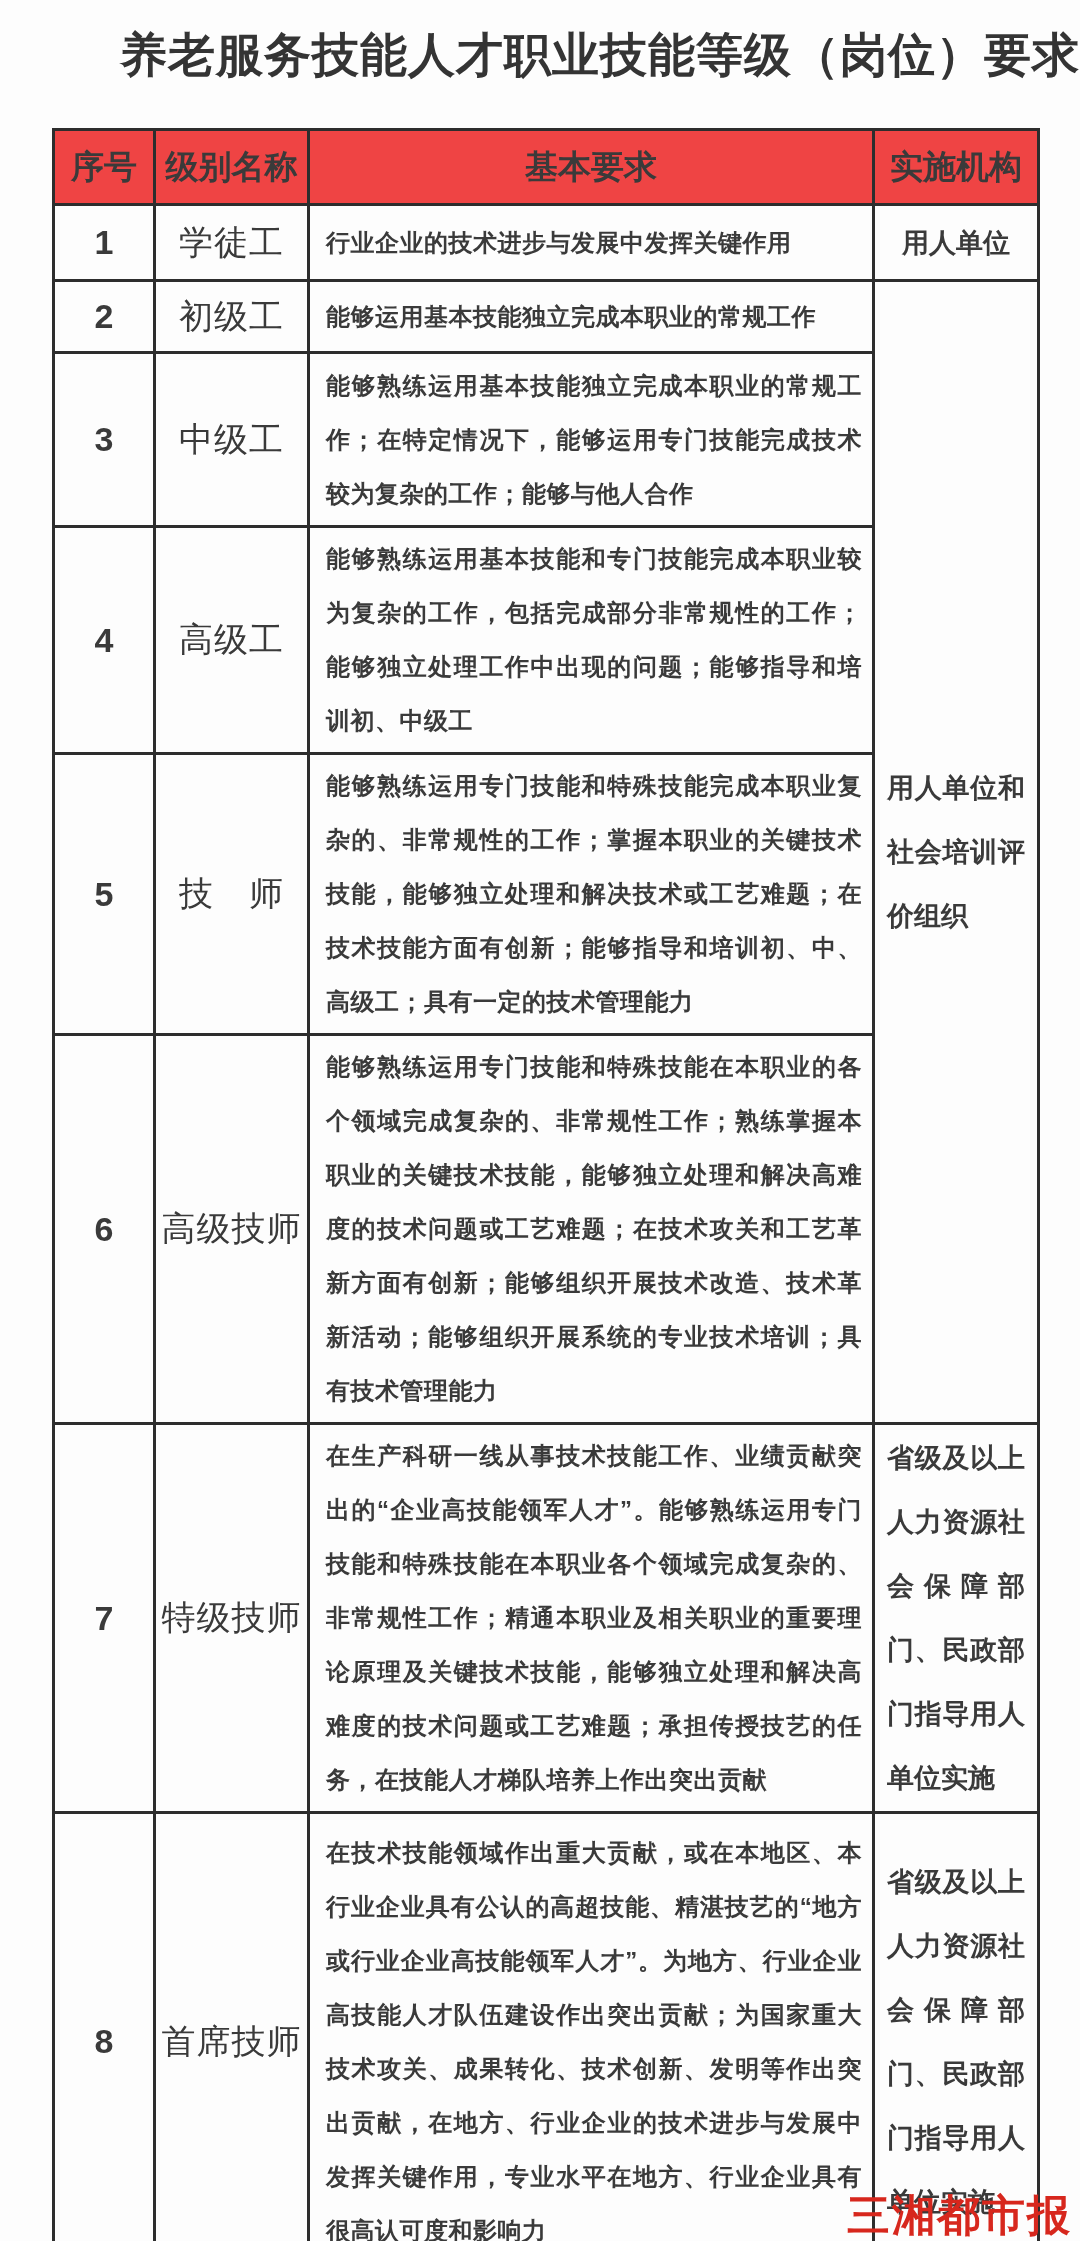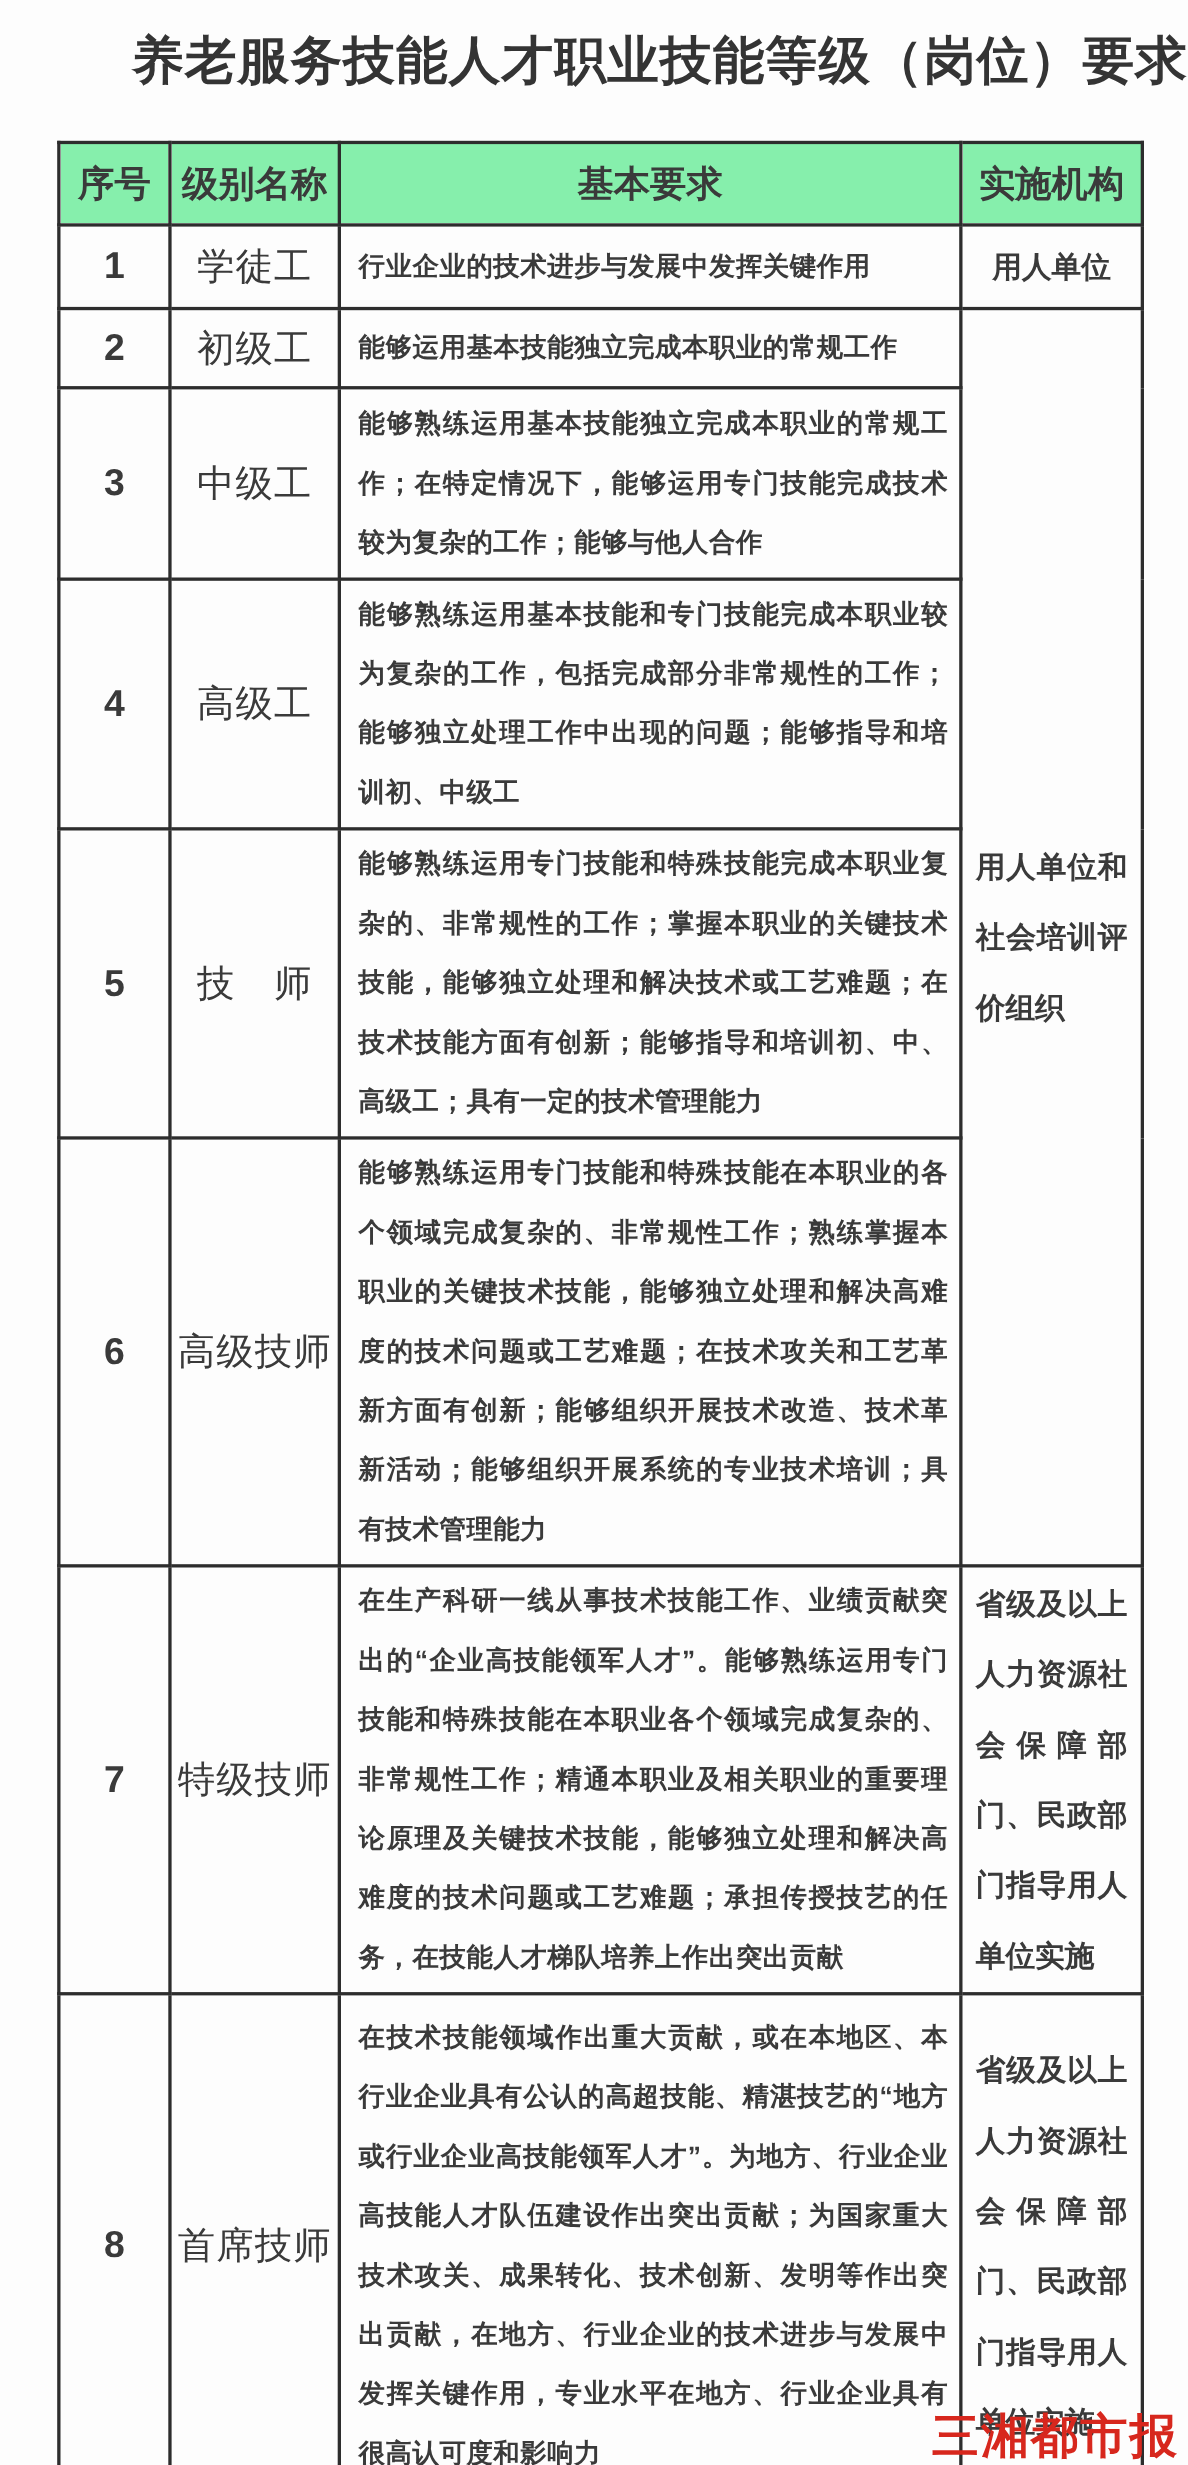--- a/index.html
+++ b/index.html
@@ -26,21 +26,21 @@
   .req-table th,.req-table td{
     border:3px solid #2d2d2d;
     color:#3a3a3a;
     overflow:hidden;
     vertical-align:middle;
     box-sizing:border-box;
   }
   .req-table th{
     font-size:33px;font-weight:bold;
     text-align:center;
-    background:#86efac;
+    background:#ef4444;
   }
   td.c-no{
     text-align:center;
     font-size:34px;font-weight:bold;
   }
   td.c-level{
     text-align:center;
     font-size:34px;font-weight:normal;
     letter-spacing:1px;
   }

